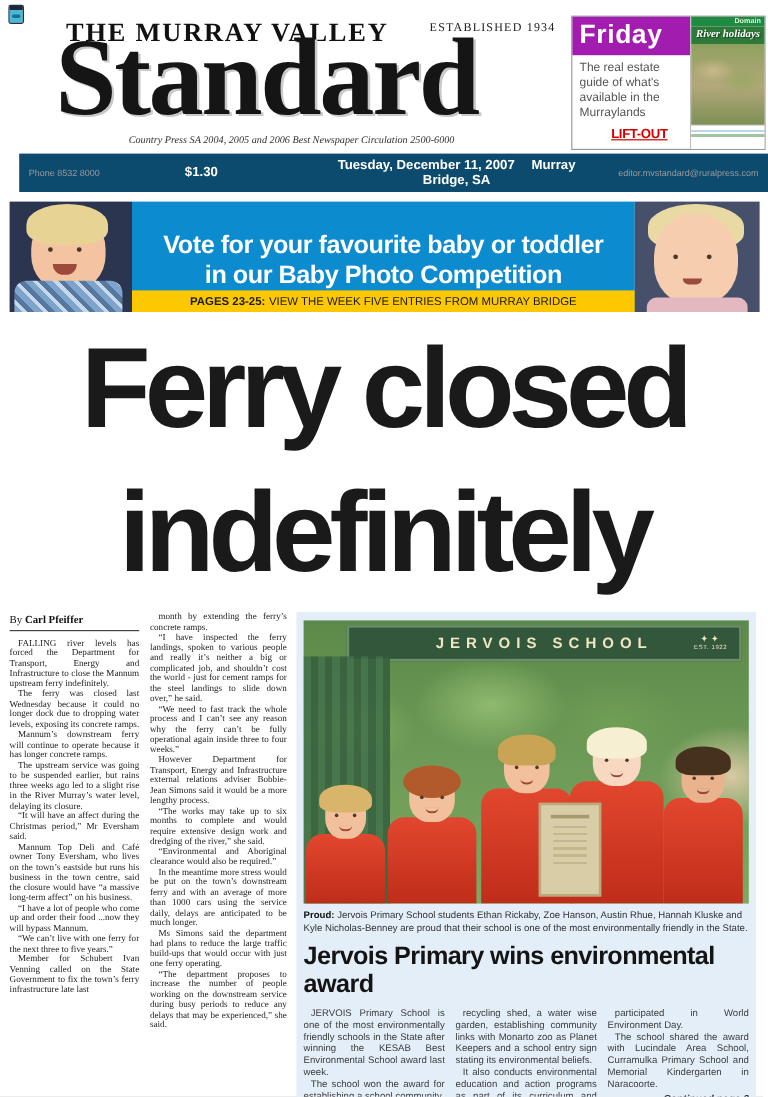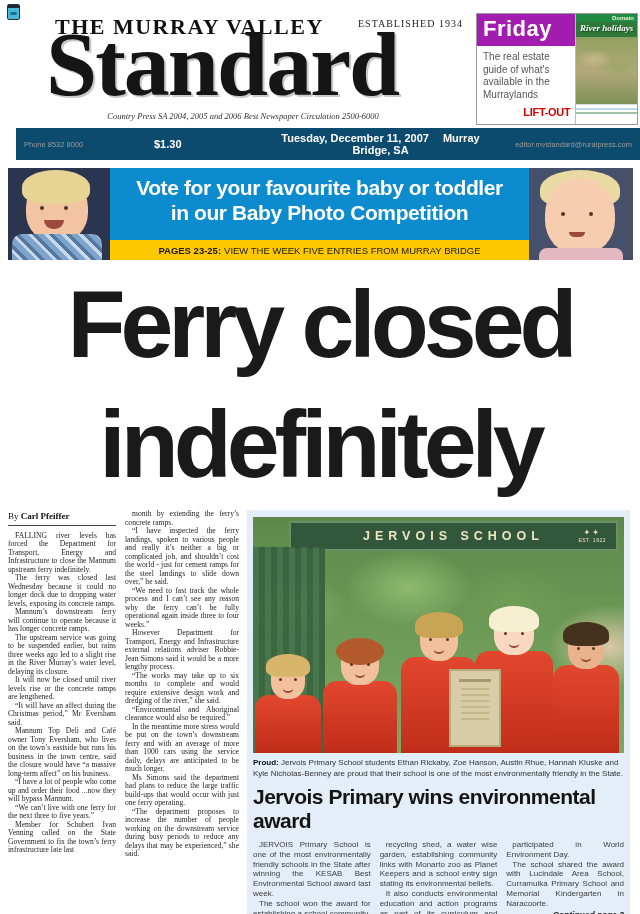--- a/index.html
+++ b/index.html
@@ -12,21 +12,21 @@
   .corner-icon::after{ content:""; position:absolute; left:2px; right:2px; top:7px; height:3px; background:#1b6f8e; border-radius:2px;}
   .kicker { position:absolute; left:55px; top:14px; font-family:"Liberation Serif", serif; font-weight:bold; font-size:22px; letter-spacing:1.5px; color:#111; }
   .established { position:absolute; left:358px; top:18px; font-family:"Liberation Serif", serif; font-weight:normal; font-size:10px; letter-spacing:1px; color:#222; }
   .title { position:absolute; left:46px; top:18px; font-family:"Liberation Serif", serif; font-weight:bold; font-size:92px; letter-spacing:-2px; color:#151515; text-shadow:2px 2px 0 #c9c9c9; line-height:1; }
   .tagline { position:absolute; left:58px; top:111px; width:370px; text-align:center; font-family:"Liberation Serif", serif; font-style:italic; font-size:8.5px; color:#333; }
 
   .promo-box { position:absolute; right:2px; top:13px; width:162px; height:112px; border:1px solid #999; background:#fff; display:flex; }
   .promo-left { width:99px; position:relative; }
   .promo-day { background:#a21caf; color:#fff; font-weight:bold; font-size:22px; padding:2px 6px 4px; letter-spacing:0.5px; }
   .promo-text { padding:5px 5px 0 6px; font-size:10px; line-height:12.5px; color:#555; }
-  .promo-liftout { position:absolute; bottom:6px; right:5px; color:#d40000; font-weight:bold; font-size:11px; letter-spacing:-0.3px; }
+  .promo-liftout { position:absolute; bottom:6px; right:19px; color:#d40000; font-weight:bold; font-size:11px; letter-spacing:-0.3px;text-decoration:underline; }
   .brochure { width:62px; border-left:1px solid #bbb; display:flex; flex-direction:column; }
   .brochure-brand { background:#1f8a41; color:#eaf5d8; font-size:6px; font-weight:bold; text-align:right; padding:1px 3px; }
   .brochure-img { flex:1; position:relative; background:
       radial-gradient(26px 14px at 30% 45%, #c7b98a 0%, transparent 70%),
       radial-gradient(30px 18px at 70% 55%, #9aa866 0%, transparent 70%),
       linear-gradient(180deg,#2f7a3a 0%, #2f7a3a 18%, #8fa15e 18%, #b4a87b 60%, #7d9055 100%); }
   .brochure-title { position:absolute; top:1px; left:0; right:0; text-align:center; font-family:"Liberation Serif", serif; font-style:italic; font-weight:bold; font-size:9px; color:#fff; text-shadow:1px 1px 1px #14421c; }
   .brochure-footer { height:20px; background:repeating-linear-gradient(180deg,#ffffff 0 3px,#bcd8e8 3px 5px,#ffffff 5px 7px,#9fc4a4 7px 9px,#ffffff 9px 20px); border-top:1px solid #ddd; }
 
   
@@ -53,21 +53,21 @@
   .baby-left .beye.l{left:32px;top:38px;} .baby-left .beye.r{left:56px;top:38px;}
   .baby-left .bsmile{ left:36px; top:52px; width:20px; height:9px; }
   .baby-right .beye.l{left:32px;top:44px;} .baby-right .beye.r{left:60px;top:44px;}
   .baby-right .bsmile{ left:40px; top:64px; width:16px; height:5px; }
   .baby-left .bshirt { position:absolute; bottom:0; left:4px; width:90px; height:26px; border-radius:10px 10px 0 0;
       background:repeating-linear-gradient(45deg,#7fa4cc 0 5px,#c7d8ea 5px 8px,#54789f 8px 12px); }
   .baby-right .bshirt { position:absolute; bottom:0; left:10px; width:84px; height:12px; border-radius:8px 8px 0 0; background:#e3b8c0; }
 
   .banner-center { flex:1; background:#0d8bcf; display:flex; flex-direction:column; }
   .banner-line { color:#fff; font-weight:bold; font-size:21px; letter-spacing:-0.4px; text-align:center; line-height:25px; }
-  .banner-line.first { margin-top:7px; }
+  .banner-line.first { margin-top:24px; }
   .banner-strip { margin-top:auto; height:20px; background:#fdc800; display:flex; align-items:center; justify-content:center; font-size:9.5px; color:#1a1a1a; }
   .banner-strip b { font-weight:bold; margin-right:3px; }
 
   
   .main-headline { margin-top:4px; text-align:center; font-weight:bold; font-size:95px; letter-spacing:-5px; line-height:120px; color:#1a1a1a; }
 
   
   .story { display:flex; padding:6px 10px 0 8px; }
   .colnews { font-family:"Liberation Serif", serif; font-size:7.6px; line-height:8.5px; text-align:justify; color:#1c1c1c; }
   .col1 { width:108px; }
@@ -186,21 +186,20 @@
   <section class="story">
     <div class="colnews col1">
       <div class="byline">
         <span>By </span><b>Carl Pfeiffer</b>
       </div>
       <div>
           <p>FALLING river levels has forced the Department for Transport, Energy and Infrastructure to close the Mannum upstream ferry indefinitely.</p>
           <p>The ferry was closed last Wednesday because it could no longer dock due to dropping water levels, exposing its concrete ramps.</p>
           <p>Mannum’s downstream ferry will continue to operate because it has longer concrete ramps.</p>
           <p>The upstream service was going to be suspended earlier, but rains three weeks ago led to a slight rise in the River Murray’s water level, delaying its closure.</p>
-          <p>It will now be closed until river levels rise or the concrete ramps are lengthened.</p>
           <p>“It will have an affect during the Christmas period,” Mr Eversham said.</p>
           <p>Mannum Top Deli and Café owner Tony Eversham, who lives on the town’s eastside but runs his business in the town centre, said the closure would have “a massive long-term affect” on his business.</p>
           <p>“I have a lot of people who come up and order their food ...now they will bypass Mannum.</p>
           <p>“We can’t live with one ferry for the next three to five years.”</p>
           <p>Member for Schubert Ivan Venning called on the State Government to fix the town’s ferry infrastructure late last</p>
         </div>
     </div>
     <div class="colnews col2">
       <div>
           <p>month by extending the ferry’s concrete ramps.</p>

